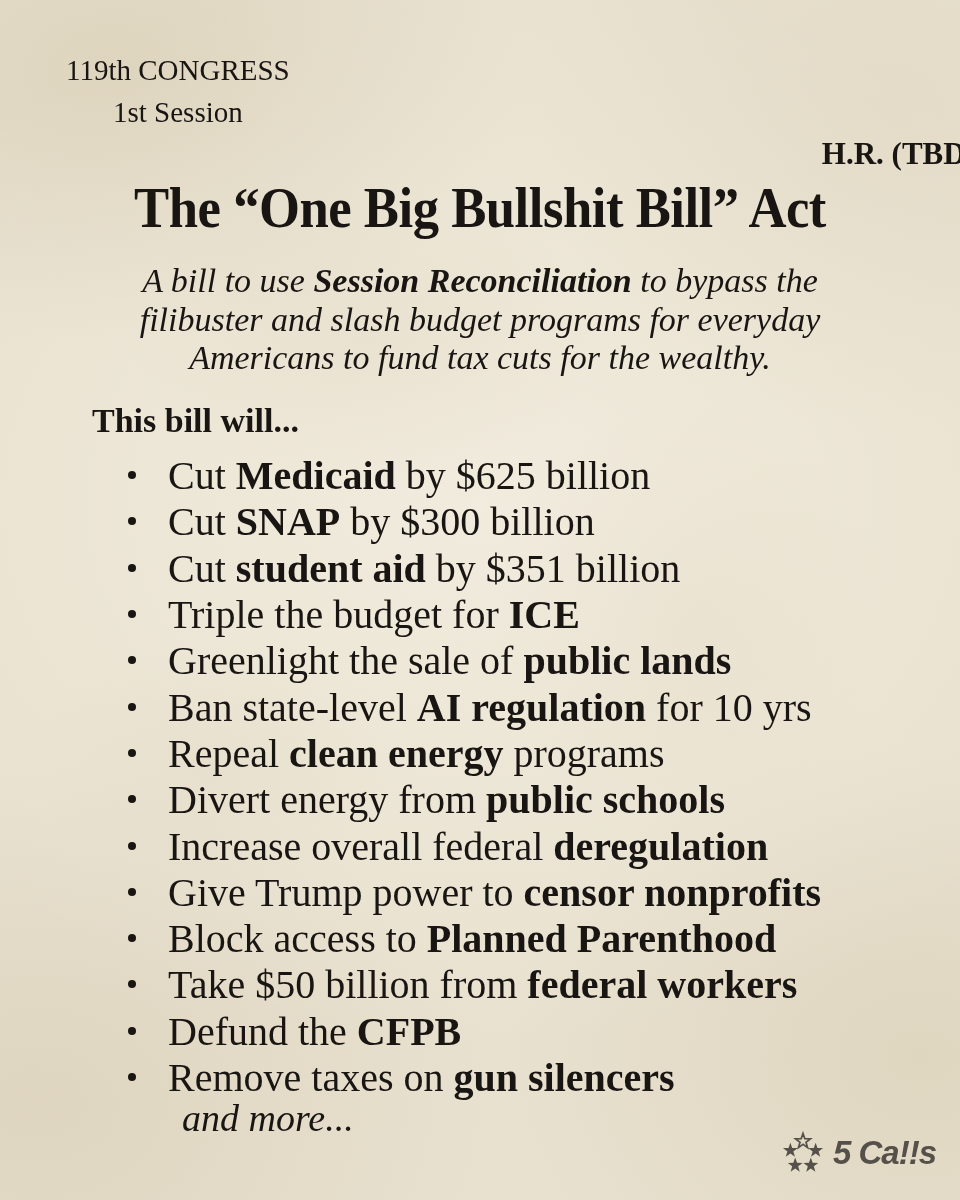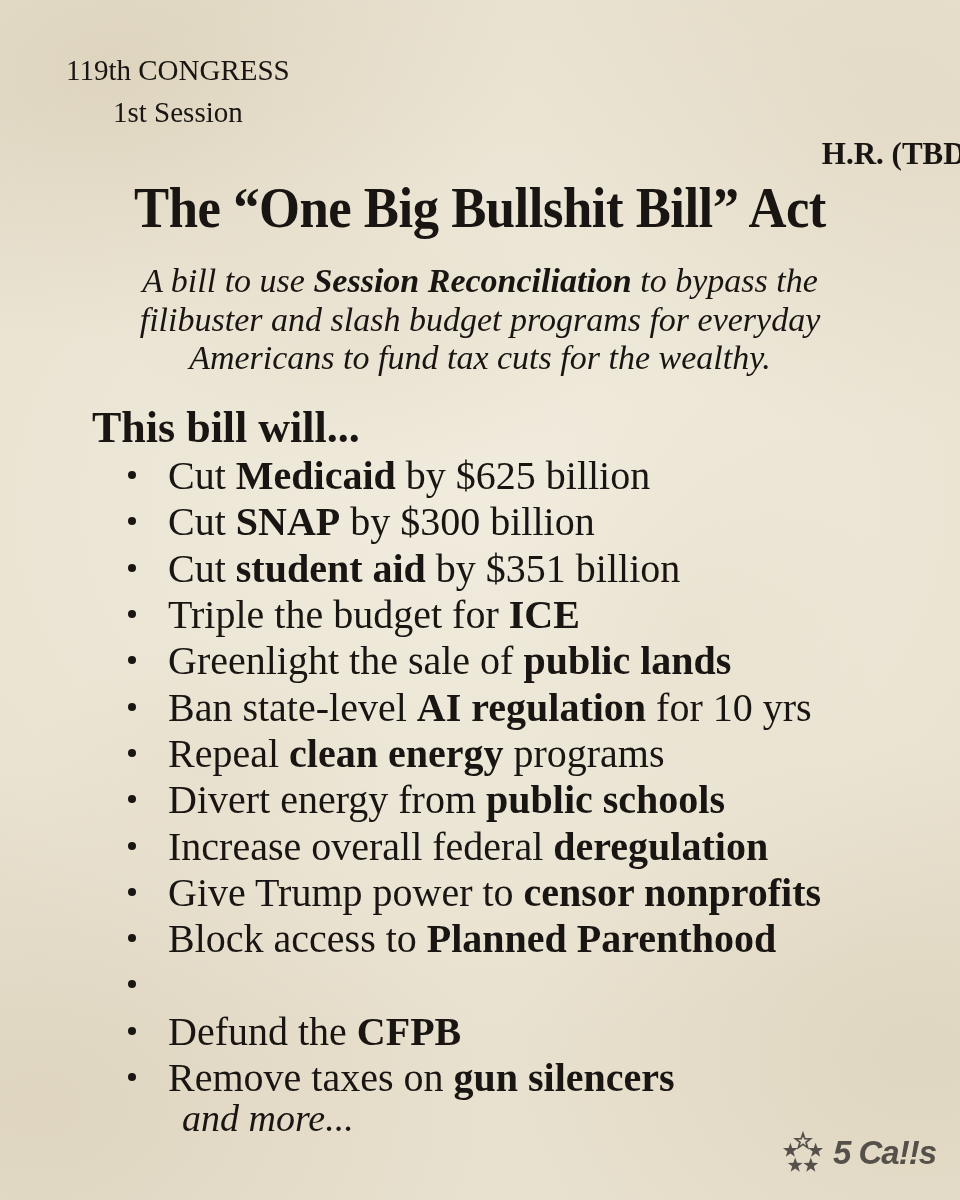--- a/index.html
+++ b/index.html
@@ -22,21 +22,21 @@
   .congress { position:absolute; left:66px;  top:54px;  font-size:29px; white-space:nowrap; }
   .session  { position:absolute; left:113px; top:96px;  font-size:29px; white-space:nowrap; }
   .hr       { position:absolute; left:16px; top:136px; width:100%; text-align:right;
               font-weight:bold; font-size:31px; white-space:nowrap; }
   .title    { position:absolute; left:0; top:176px; width:100%; text-align:center;
               font-weight:bold; font-size:56px; letter-spacing:-0.5px; white-space:nowrap;
               transform:scaleX(0.94); }
   .subtitle { position:absolute; left:0; top:262px; width:100%; text-align:center;
               font-style:italic; font-size:34px; line-height:38.5px; }
   .sub-line { white-space:nowrap; }
-  .heading  { position:absolute; left:92px; top:402px; font-weight:bold; font-size:44px; white-space:nowrap; }
+  .heading  { position:absolute; left:92px; top:402px; font-weight:bold; font-size:34px; white-space:nowrap; }
   .list     { position:absolute; left:0; top:452px; width:100%; list-style:none; }
   .list li  { position:relative; height:46.3px; }
   .bullet   { position:absolute; left:128px; top:50%; transform:translateY(-50%);
               width:8px; height:8px; border-radius:50%; background:#191512; }
   .item-text{ position:absolute; left:168px; top:50%; transform:translateY(-50%);
               font-size:40px; white-space:nowrap; }
   .b        { font-weight:bold; }
   .more     { position:absolute; left:182px; top:1096px; font-style:italic; font-size:38px; white-space:nowrap; }
   .logo     { position:absolute; right:24px; bottom:22px; display:flex; align-items:center; gap:5px;
               color:#55514a; }
@@ -102,20 +102,21 @@
       <li>
         <span class="bullet"></span>
         <span class="item-text"><span>Give Trump power to </span><span class="b">censor nonprofits</span></span>
       </li>
       <li>
         <span class="bullet"></span>
         <span class="item-text"><span>Block access to </span><span class="b">Planned Parenthood</span></span>
       </li>
       <li>
         <span class="bullet"></span>
+        <span class="item-text"><span>Take $50 billion from </span><span class="b">federal workers</span></span>
       </li>
       <li>
         <span class="bullet"></span>
         <span class="item-text"><span>Defund the </span><span class="b">CFPB</span></span>
       </li>
       <li>
         <span class="bullet"></span>
         <span class="item-text"><span>Remove taxes on </span><span class="b">gun silencers</span></span>
       </li>
     </ul>

